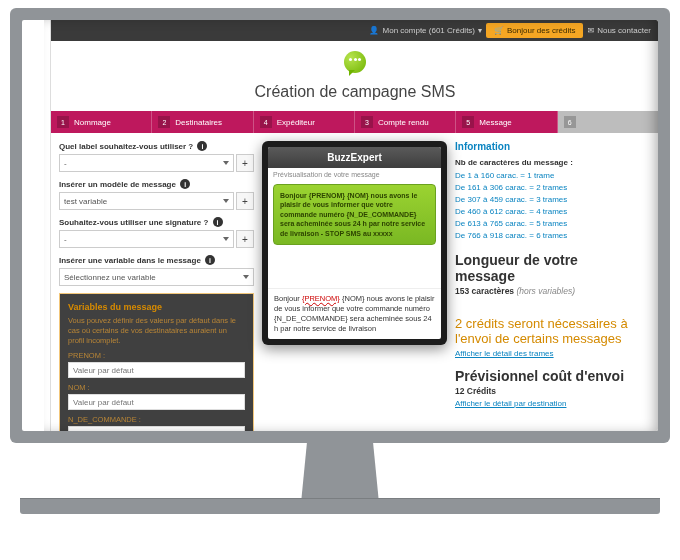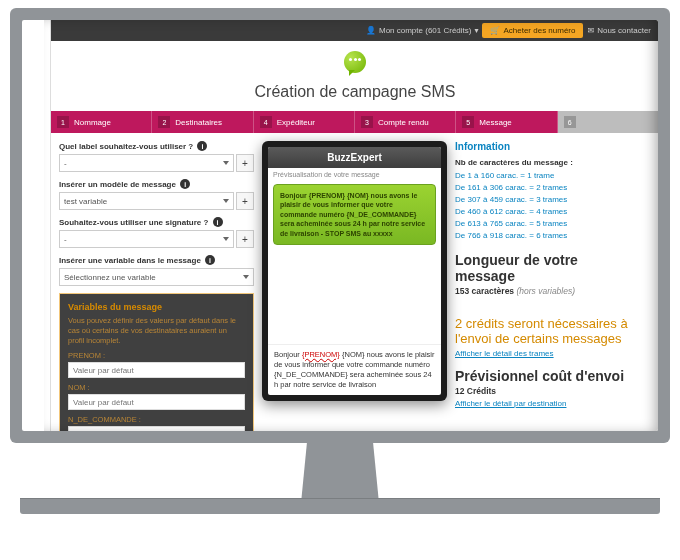--- a/index.html
+++ b/index.html
@@ -41,21 +41,21 @@
   .sel { flex: 1; height: 18px; border: 1px solid #ccc; background: #fff; display:flex; align-items:center; padding:0 4px; font-size:8px; color:#555; position:relative;}
   .sel .caret, .minibtn .caret { margin-left:auto; width:0;height:0;border-left:3px solid transparent;border-right:3px solid transparent;border-top:4px solid #666;}
   .minibtn { width: 18px; height: 18px; border: 1px solid #ccc; background: #f7f7f7; display:flex;align-items:center;justify-content:center; font-size:10px; color:#444; cursor:pointer;}
   
   .varbox { border: 1px solid #f3c77a; background: #404040; padding: 8px; margin-top: 4px; }
   .varbox h4 { color: #d68a00; font-size: 9px; margin-bottom: 4px; }
   .varbox p { color: #b88536; font-size: 7.5px; line-height: 1.3; margin-bottom: 6px; }
   .varbox .vlabel { color:#b88536; font-size:7.5px; margin-bottom:2px; display:block;}
   .varbox input { width: 100%; height: 16px; border: 1px solid #ddd; background:#fff; padding: 0 4px; font-size: 8px; color:#999; margin-bottom:5px;}
   
-  .phone { background: #1c1c1c; border-radius: 6px; padding: 6px; height: 260px; position: relative; box-shadow: 0 4px 14px rgba(0,0,0,.45); }
+  .phone { background: #1c1c1c; border-radius: 6px; padding: 6px; height: 204px; position: relative; box-shadow: 0 4px 14px rgba(0,0,0,.45); }
   .phone-screen { background: #fff; border-radius: 2px; height: 100%; display:flex; flex-direction:column; overflow:hidden; }
   .phone-header { background: linear-gradient(#5a5a5a,#3e3e3e); color:#fff; text-align:center; font-size:10px; font-weight:bold; padding:5px 0;}
   .phone-sub { font-size:7px; color:#888; padding:3px 5px; }
   .msg-bubble { margin: 3px 5px; background: linear-gradient(#9bd331,#7ab823); border:1px solid #6aa11f; border-radius:4px; padding:6px; font-size:7px; color:#2d4400; font-weight:bold; line-height:1.35; }
   .phone-text { font-size:7.5px; color:#333; padding:5px 6px; line-height:1.35; border-top:1px solid #eee; margin-top:auto;}
   .phone-text .err { color:#c00; text-decoration: underline wavy #c00; }
   
   .info-title { color:#0a84c1; font-size:10px; font-weight:bold; margin-bottom:6px;}
   .info-sub { font-weight:bold; margin-bottom:3px; color:#333;}
   .info-list div { color:#0a84c1; font-size:8px; line-height:1.5; }
@@ -79,21 +79,21 @@
       <div class="app">
 
         <div class="topbar">
           <div class="acct">
             <span>👤</span>
             <span>Mon compte (601 Crédits)</span>
             <span>▾</span>
           </div>
           <div class="btn-buy">
             <span>🛒</span>
-            <span>Acheter des numéro</span>
+            <span>Bonjour des crédits</span>
           </div>
           <div class="contact">
             <span>✉</span>
             <span>Nous contacter</span>
           </div>
         </div>
 
         <div class="page-title">
           <div class="sms-bubble">
               <div class="dots">

